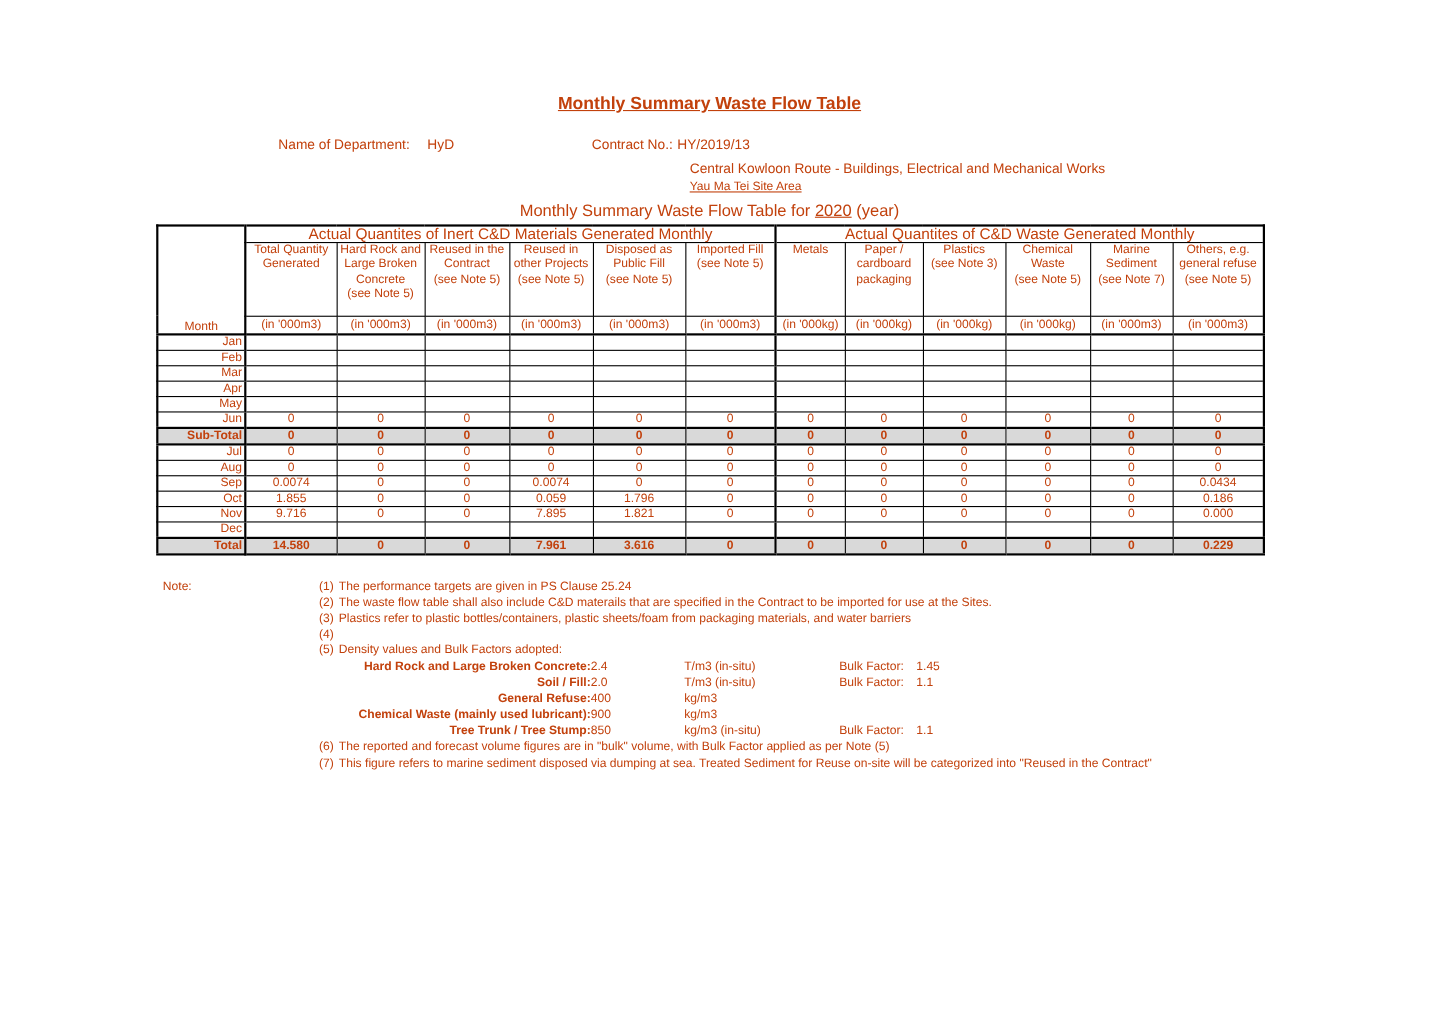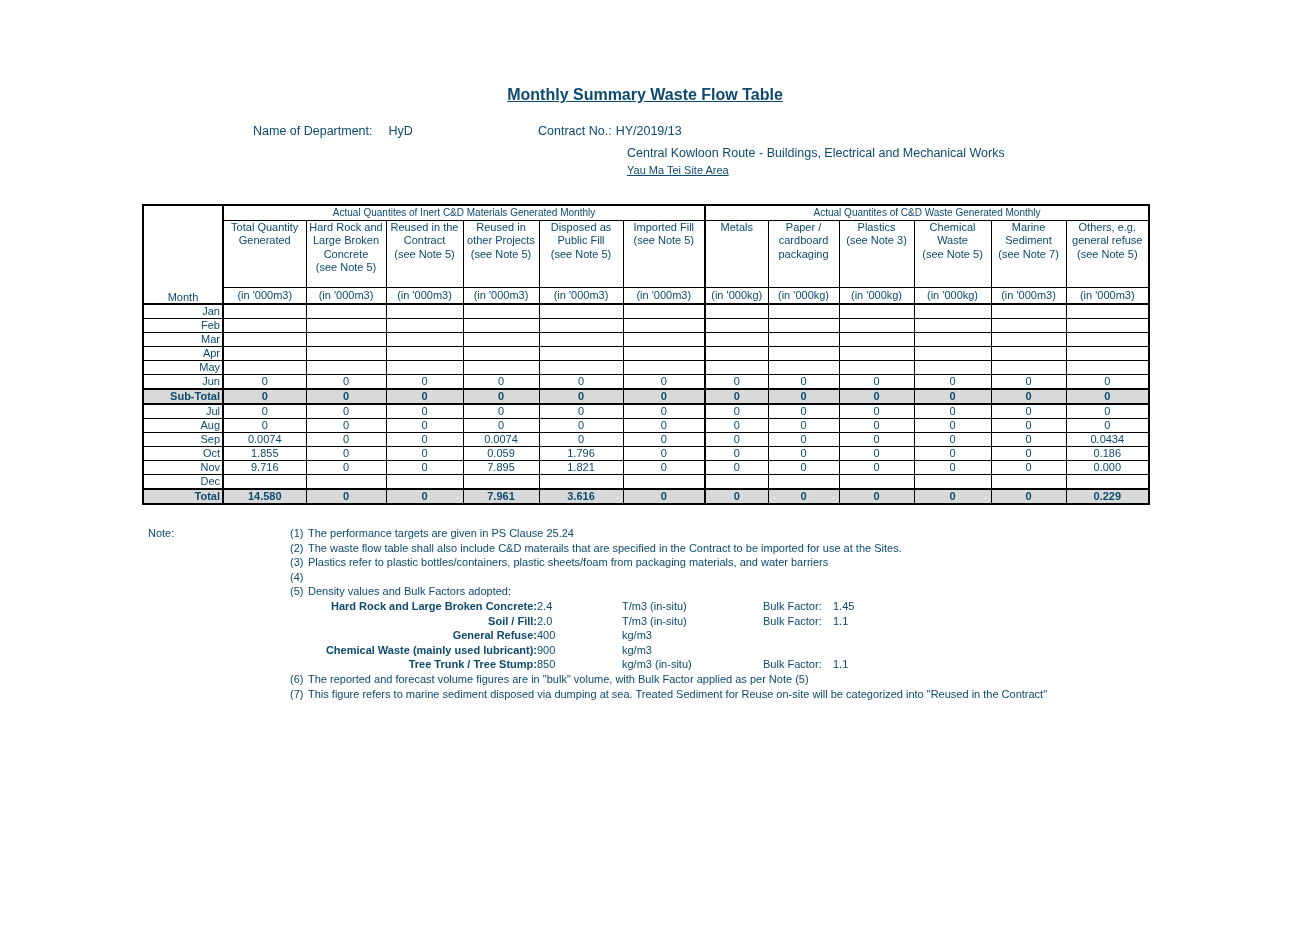--- a/index.html
+++ b/index.html
@@ -1,21 +1,21 @@
 <!DOCTYPE html>
 <html><head>
 <meta charset="utf-8">
 <style>
   * { box-sizing: border-box; }
   html, body { margin: 0; padding: 0; background: #ffffff; }
   .page {
     position: relative;
     width: 1315px; height: 930px;
     background: #ffffff;
-    color: #0c4a6e;
+    color: #c2410c;
     font-family: "Liberation Sans", sans-serif;
     overflow: hidden;
   }
   .doc-title {
     position: absolute; left: 142px; top: 86px; width: 1006px;
     text-align: center; font-size: 16px; font-weight: bold;
     text-decoration: underline;
   }
   .meta-dept { position: absolute; left: 253px; top: 124px; font-size: 12.5px; }
   .meta-dept .val { margin-left: 16px; }
@@ -29,21 +29,21 @@
   }
   .subtitle .year { text-decoration: underline; }
 
   table.wft {
     position: absolute; left: 142px; top: 204px; width: 1006px;
     border-collapse: collapse; table-layout: fixed;
     font-size: 11px;
   }
   table.wft th, table.wft td { border: 1px solid #000; padding: 0 2px; overflow: hidden; }
   table.wft { border: 2px solid #000; }
-  .group-hd { height: 15px; font-weight: normal; font-size: 10px; line-height: 13px; }
+  .group-hd { height: 15px; font-weight: normal; font-size: 14px; line-height: 13px; }
   .col-hd {
     height: 67px; font-weight: normal; text-align: center;
     vertical-align: top; white-space: pre-line; line-height: 13.5px; padding-top: 1px;
   }
   .unit { height: 17px; font-weight: normal; text-align: center; border-bottom: 2px solid #000 !important; }
   .month-hd {
     vertical-align: bottom; text-align: center; font-weight: normal;
     border-right: 2px solid #000 !important; border-bottom: 2px solid #000 !important;
     padding-bottom: 2px;
   }
@@ -73,20 +73,23 @@
 
   <div class="meta-dept">
     <span>Name of Department:</span><span class="val">HyD</span>
   </div>
   <div class="meta-contract">
     <span>Contract No.:</span><span class="val">HY/2019/13</span>
   </div>
   <div class="meta-desc">Central Kowloon Route - Buildings, Electrical and Mechanical Works</div>
   <div class="meta-site">Yau Ma Tei Site Area</div>
 
+  <div class="subtitle">
+    <span>Monthly Summary Waste Flow Table for </span><span class="year">2020</span><span> (year)</span>
+  </div>
 
   <table class="wft">
     <colgroup id="table-colgroup">
         <col style="width: 80px;">
         <col style="width: 83px;">
         <col style="width: 80px;">
         <col style="width: 77px;">
         <col style="width: 76px;">
         <col style="width: 84px;">
         <col style="width: 82px;">

